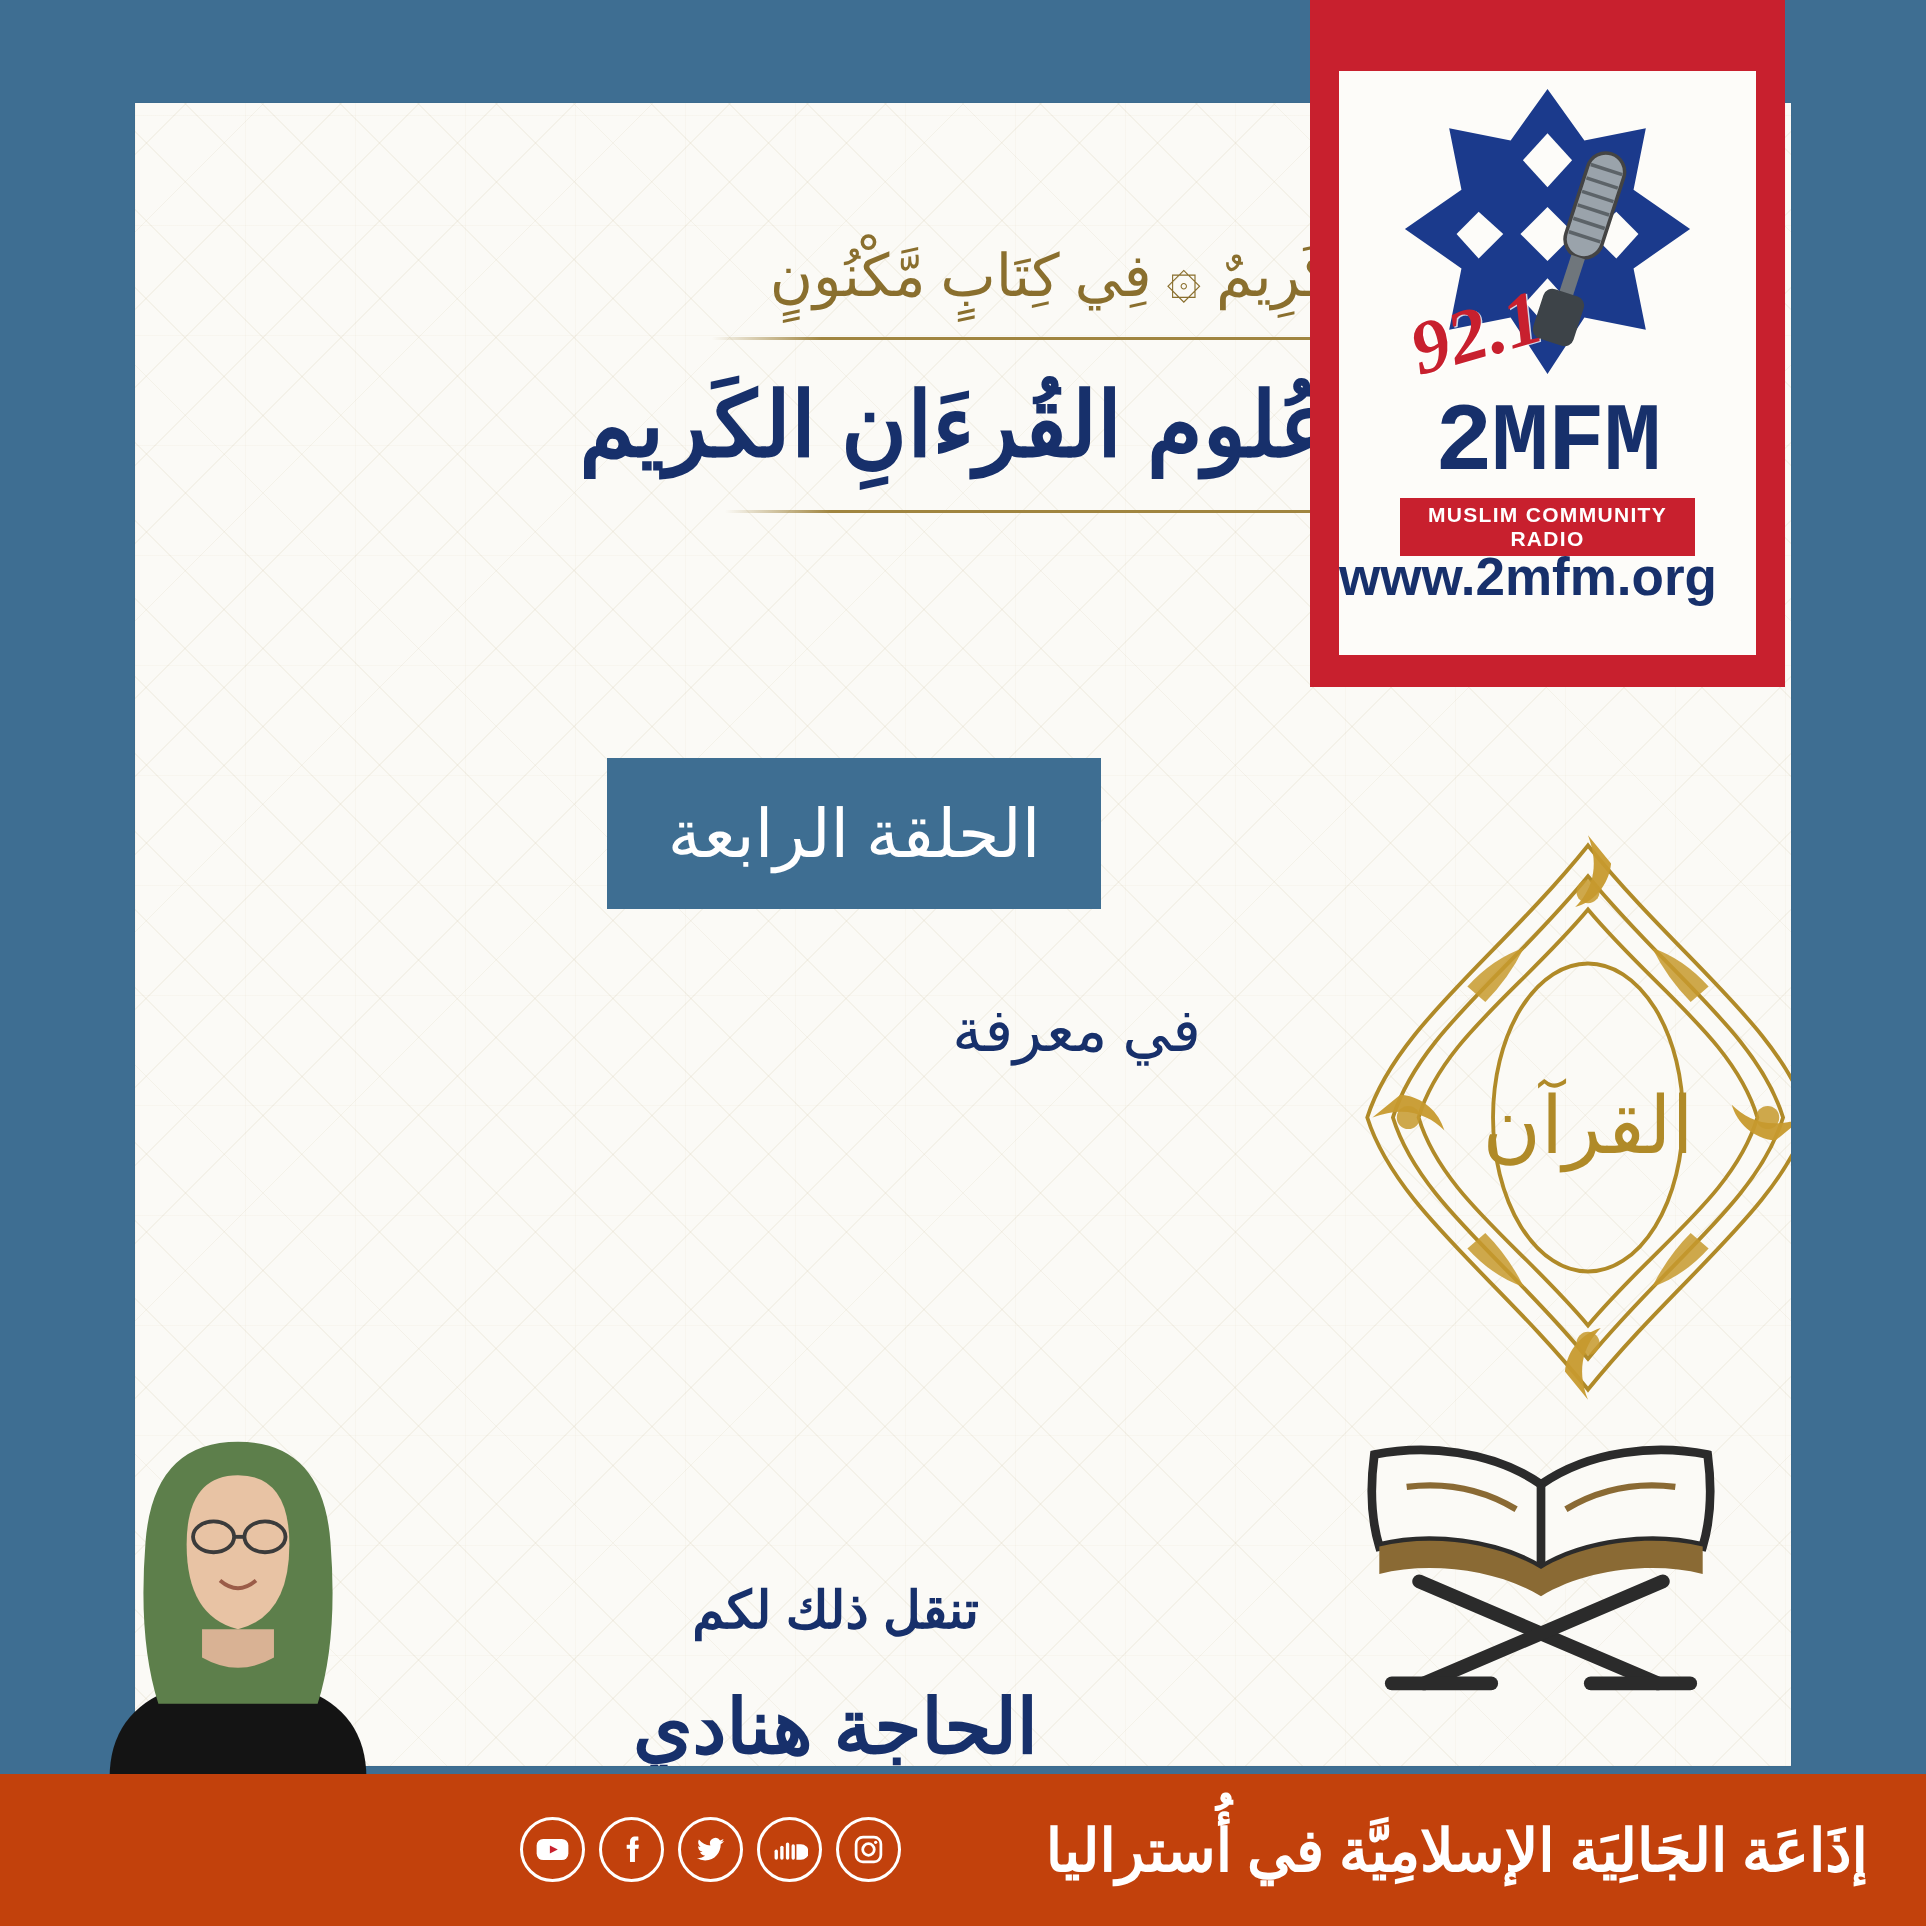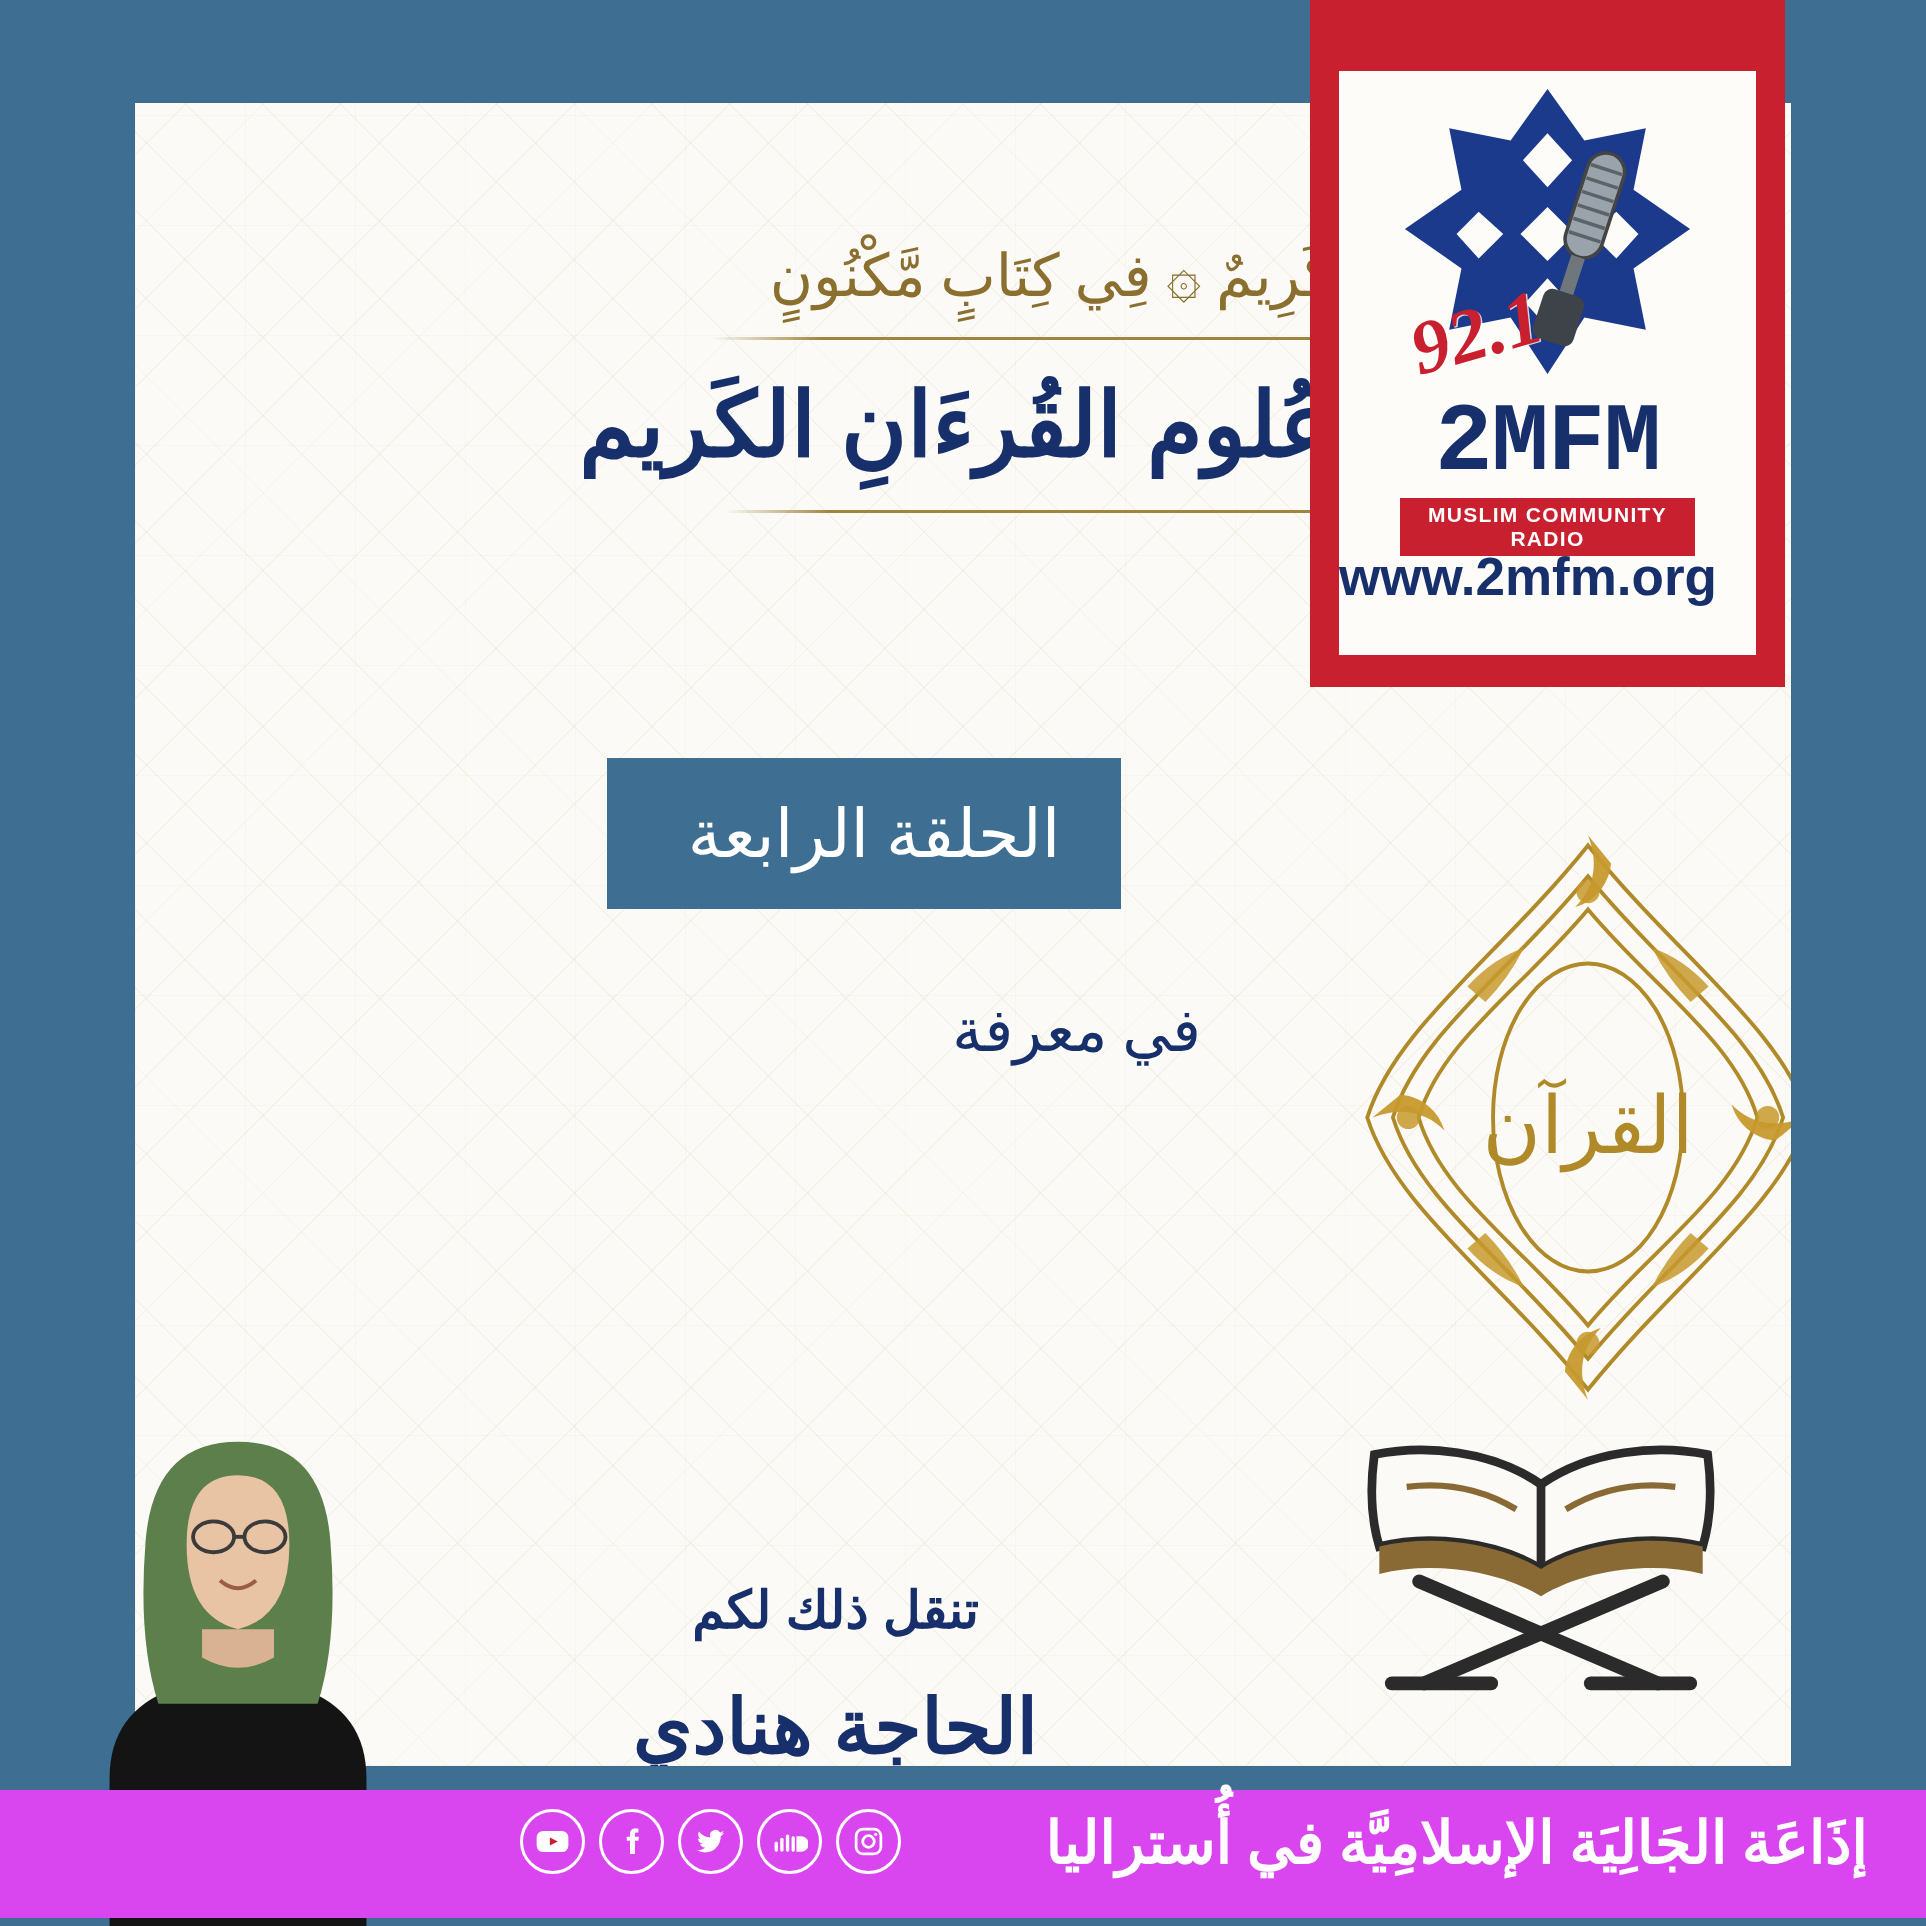--- a/index.html
+++ b/index.html
@@ -24,24 +24,24 @@
     position: absolute;
     top: 0;
     left: 1310px;
     width: 475px;
     height: 45px;
     background: #c8202e;
   }
   .red-band-bottom {
     position: absolute;
     left: 0;
-    bottom: 8px;
+    bottom: 0;
     width: 1926px;
-    height: 128px;
-    background: #d946ef;
+    height: 152px;
+    background: #c2410c;
   }
   .blue-left-strip {
     position: absolute;
     left: 0;
     top: 0;
     width: 61px;
     height: 1926px;
     background: #3e6e92;
   }
 
@@ -109,21 +109,20 @@
   .episode-badge {
     position: absolute;
     top: 655px;
     left: 472px;
     width: 494px;
     height: 151px;
     background: #3e6e92;
     display: flex;
     align-items: center;
     justify-content: center;
-    padding-left: 20px;
   }
   .episode-badge span {
     font-family: "Liberation Serif", "DejaVu Serif", serif;
     color: #ffffff;
     font-size: 67px;
     direction: rtl;
   }
 
   
   .subject-1 {

